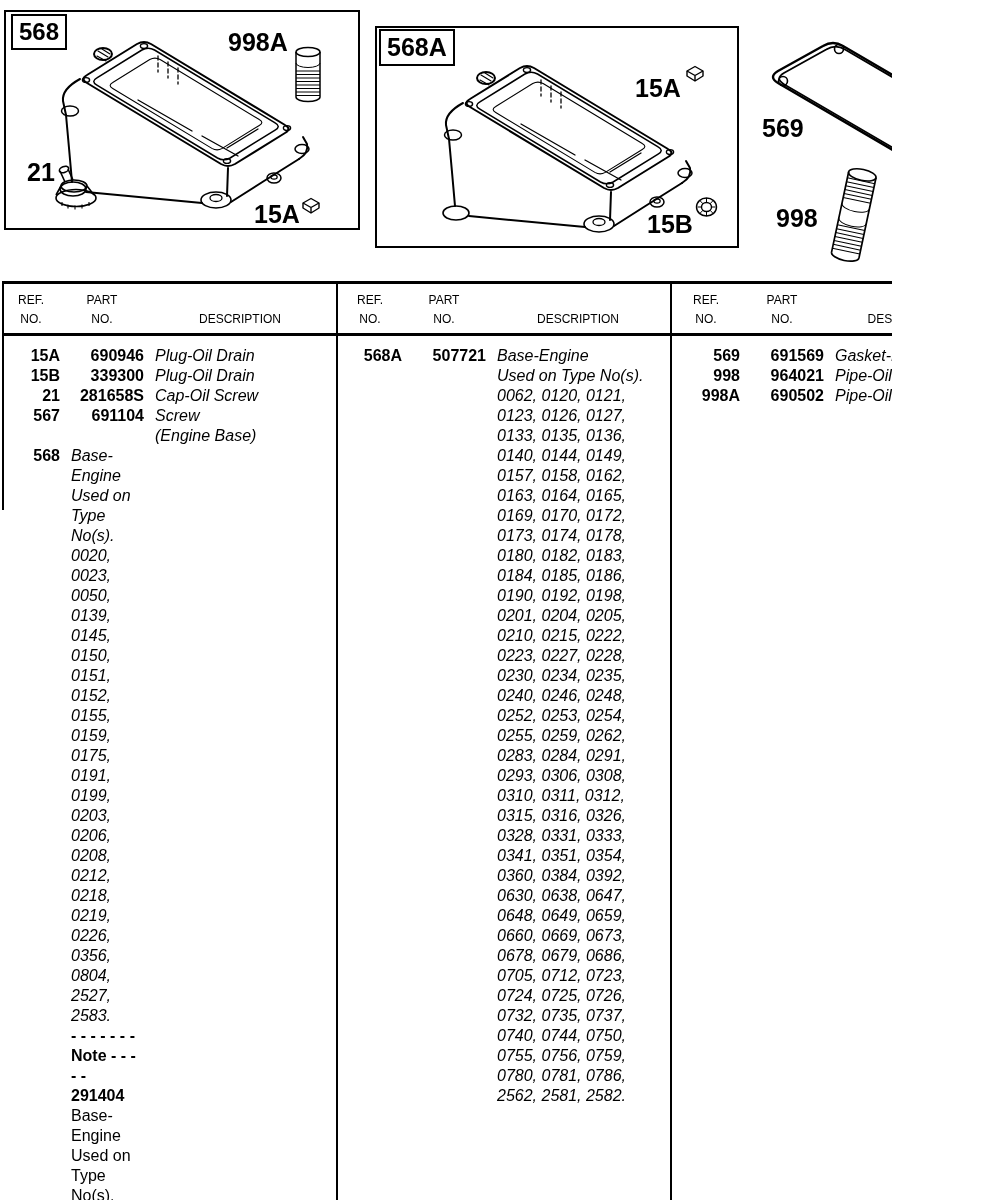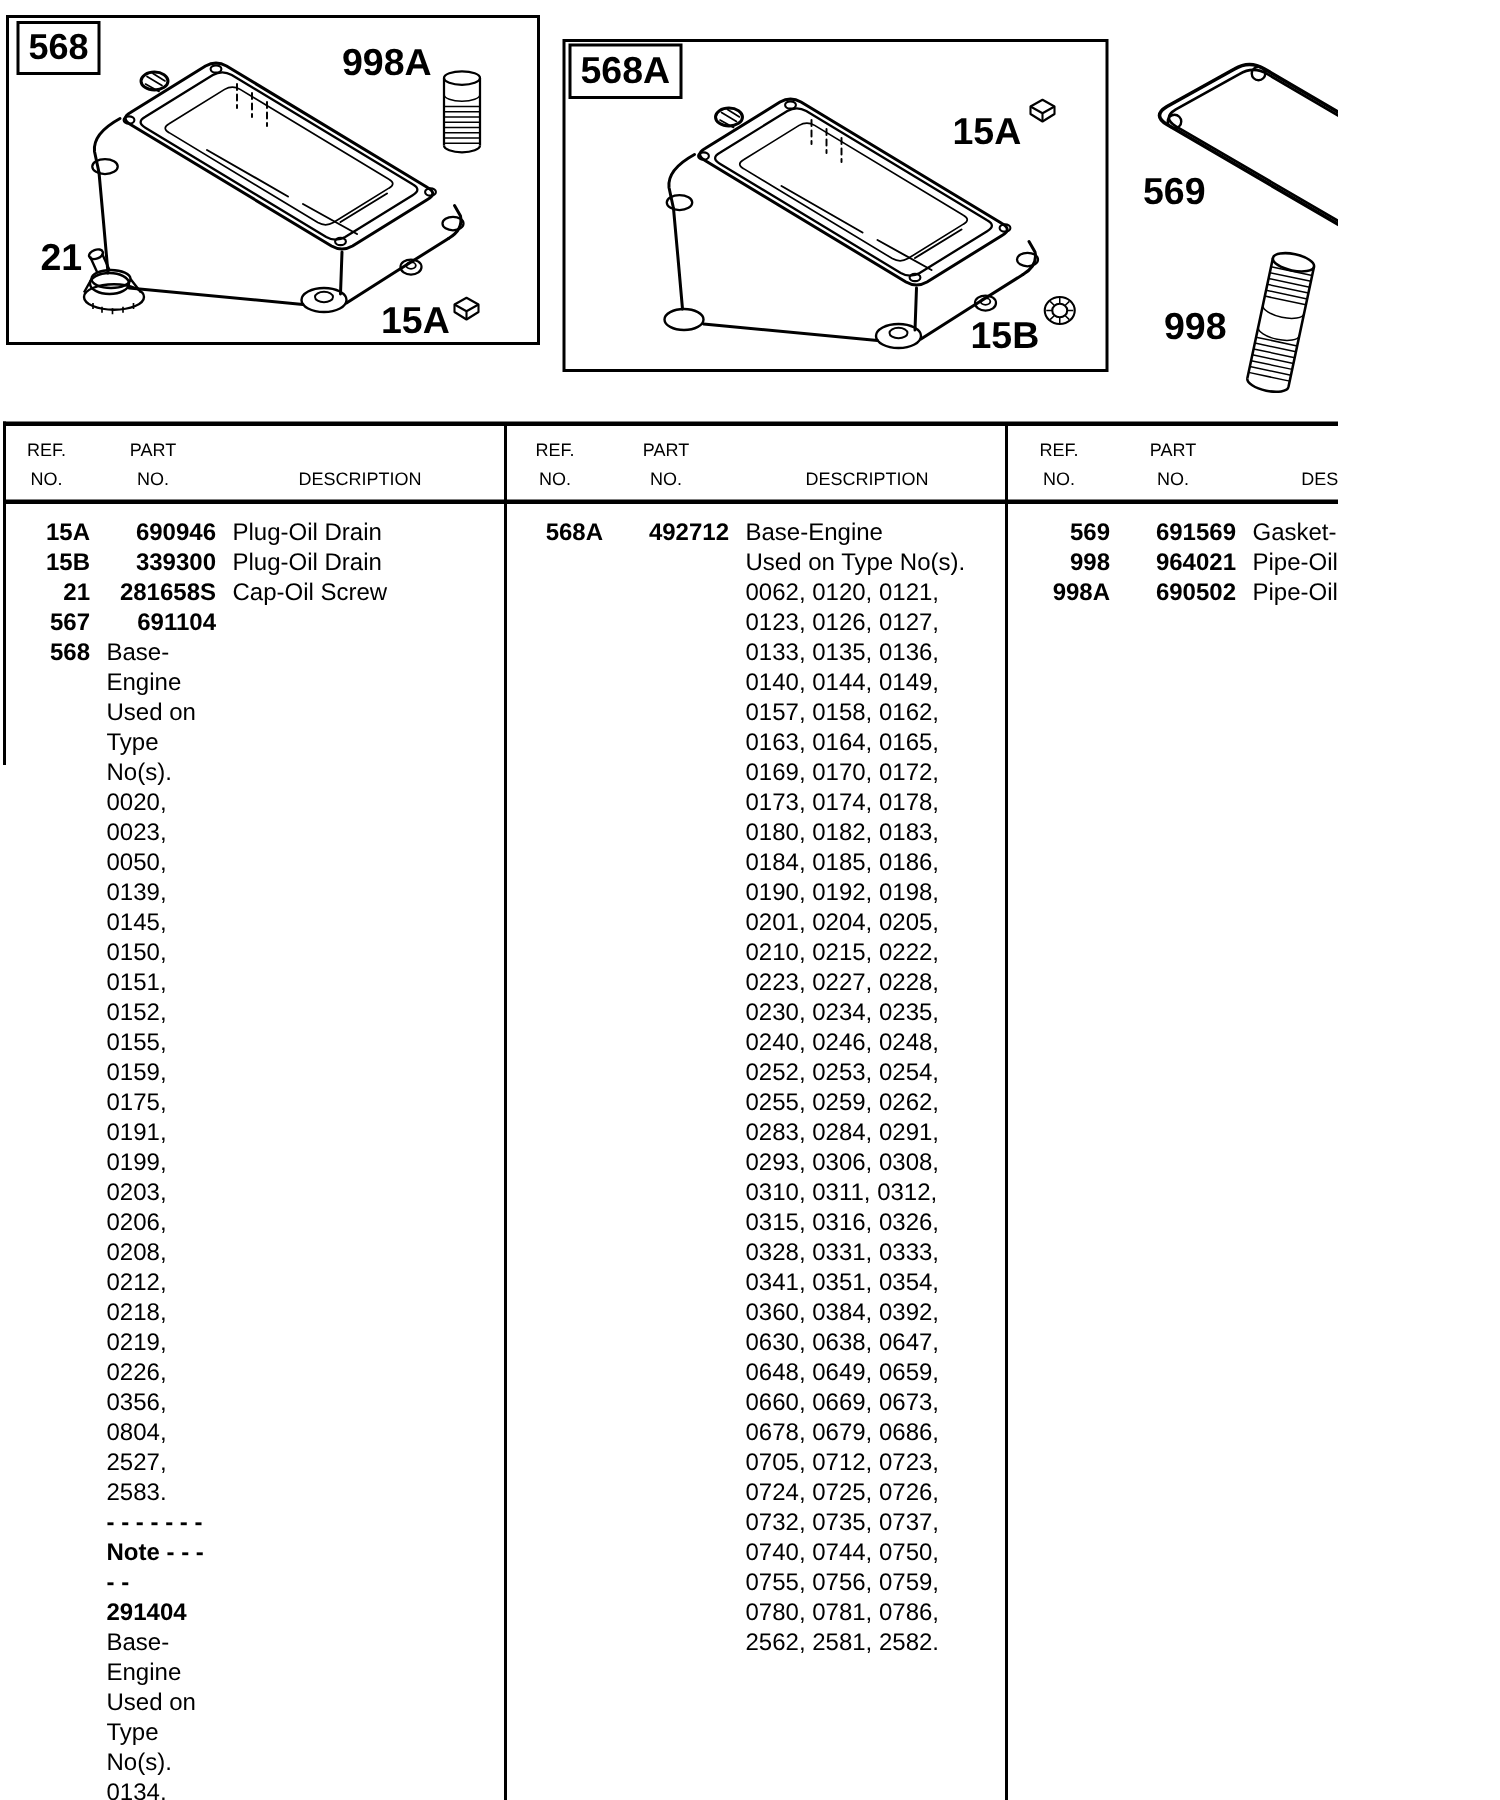--- a/index.html
+++ b/index.html
@@ -22,21 +22,21 @@
          font-size:12px;line-height:19px;}
   .tcol1 .thead,.tcol1 .trow{grid-template-columns:58px 84px 1fr;}
   .tcol2 .thead,.tcol2 .trow{grid-template-columns:64px 84px 1fr;}
   .tcol3 .thead,.tcol3 .trow{grid-template-columns:68px 84px 1fr;}
   .hcell{text-align:center;}
   .hcell span{display:block;}
   .tbody{padding-top:10px;font-size:16px;line-height:20px;}
   .trow{display:grid;}
   .c-ref,.c-part{text-align:right;font-weight:bold;}
   .c-desc{padding-left:11px;}
-  .d-main{display:block;white-space:pre-line;}
+  .d-main{display:block;white-space:pre-line;font-style:italic;}
   .note-hdr{display:block;font-weight:bold;}
   .d-rest{white-space:pre-line;}
   .b{font-weight:bold;text-align:right;}
   svg{display:block;}
 </style>
 </head>
 <body>
 
 <div class="page">
 
@@ -235,20 +235,24 @@
         <div class="trow">
           <span class="c-ref">21</span>
           <span class="c-part">281658S</span>
           <span class="c-desc">
               <span class="d-main">Cap-Oil Screw</span>
             </span>
         </div>
         <div class="trow">
           <span class="c-ref">567</span>
           <span class="c-part">691104</span>
+          <span class="c-desc">
+              <span class="d-main">Screw
+(Engine Base)</span>
+            </span>
         </div>
         <div class="trow">
           <span class="c-ref">568</span>
           <span class="c-desc"><span class="d-main">Base-Engine
 Used on Type No(s).
 0020, 0023, 0050,
 0139, 0145, 0150,
 0151, 0152, 0155,
 0159, 0175, 0191,
 0199, 0203, 0206,
@@ -272,21 +276,21 @@
           <span>PART</span>
             <span>NO.</span>
         </div>
         <div class="hcell">
           <span>DESCRIPTION</span>
         </div>
       </div>
       <div class="tbody">
         <div class="trow">
           <span class="c-ref">568A</span>
-          <span class="c-part">492712</span>
+          <span class="c-part">507721</span>
           <span class="c-desc">
               <span class="d-main">Base-Engine
 Used on Type No(s).
 0062, 0120, 0121,
 0123, 0126, 0127,
 0133, 0135, 0136,
 0140, 0144, 0149,
 0157, 0158, 0162,
 0163, 0164, 0165,
 0169, 0170, 0172,

